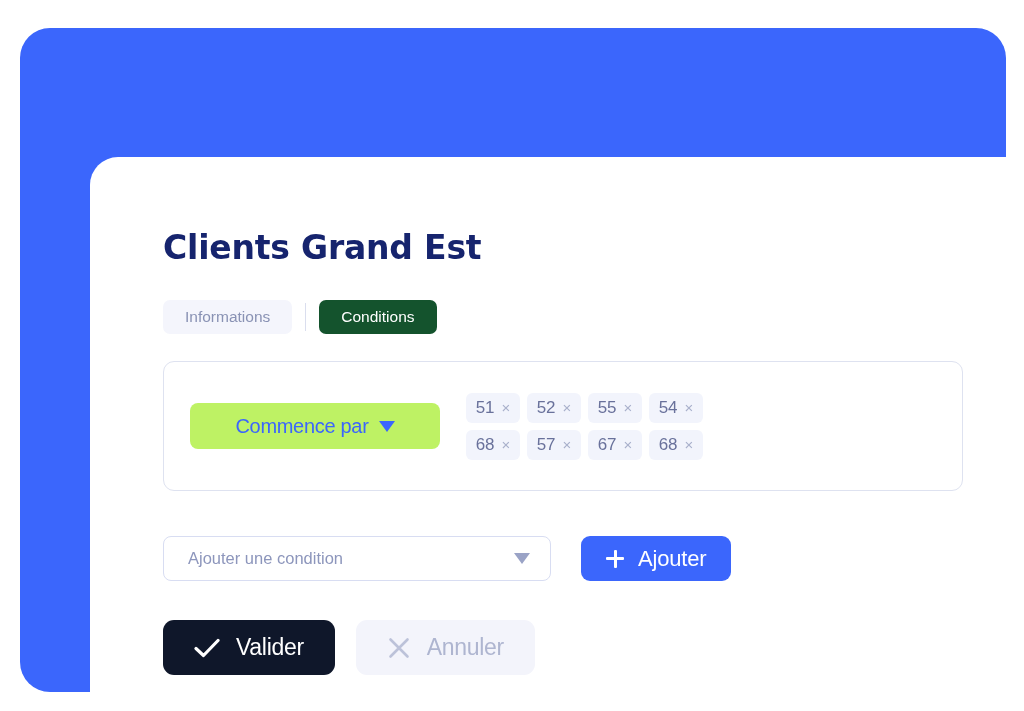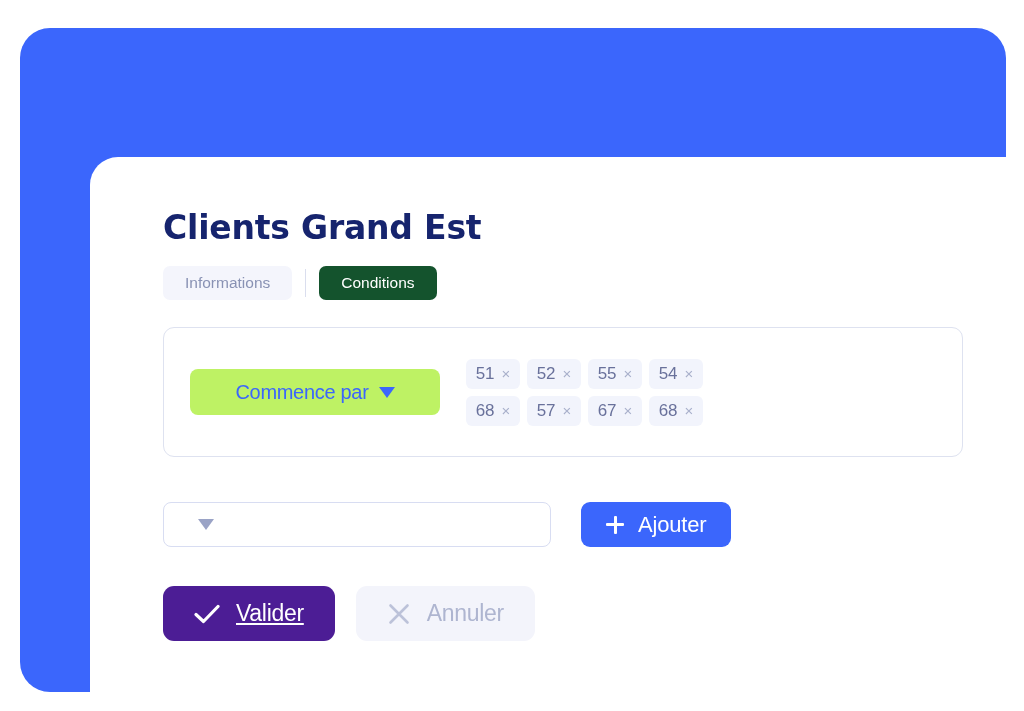--- a/index.html
+++ b/index.html
@@ -49,40 +49,40 @@
     top: 157px;
     width: 18px;
     height: 554px;
     background: #ffffff;
   }
 
   
   #content {
     position: absolute;
     left: 163px;
-    top: 148px;
+    top: 168px;
     width: 820px;
   }
 
   #page-title {
     margin: 0;
     padding: 60px 0 0 0;
     font-size: 33px;
     line-height: 40px;
     font-weight: 700;
     letter-spacing: -0.2px;
     color: #16246E;
     font-family: "DejaVu Sans", sans-serif;
   }
 
   
   #tabs {
     display: flex;
     align-items: center;
-    margin-top: 18px;
+    margin-top: 32px;
     height: 34px;
   }
   .tab {
     display: flex;
     align-items: center;
     justify-content: center;
     height: 34px;
     padding: 0 22px;
     border-radius: 7px;
     font-size: 15.5px;
@@ -263,24 +263,23 @@
     display: flex;
     align-items: center;
     gap: 16px;
     font-size: 23px;
     font-family: "Liberation Sans", sans-serif;
     cursor: pointer;
     box-sizing: border-box;
     letter-spacing: -0.3px;
   }
   #validate-button {
-    background: #4c1d95;
+    background: #0f172a;
     color: #ffffff;
     padding: 8px 31px;
-    text-decoration: underline;
   }
   #cancel-button {
     background: #F3F4FB;
     color: #AEB5D0;
     padding: 0 31px;
     margin-left: 21px;
   }
   .check-icon svg, .x-icon svg { display: block; }
 </style>
 </head>
@@ -348,20 +347,21 @@
             <span class="tag-label">68</span>
             <span class="tag-remove">×</span>
           </div>
         </div>
 
       </div>
     </div>
 
     <div id="add-row">
       <div id="add-condition-select">
+        <span class="placeholder">Ajouter une condition</span>
         <span class="caret grey"></span>
       </div>
 
       <button id="add-button">
         <span class="plus-icon"></span>
         <span>Ajouter</span>
       </button>
     </div>
 
     <div id="actions">

